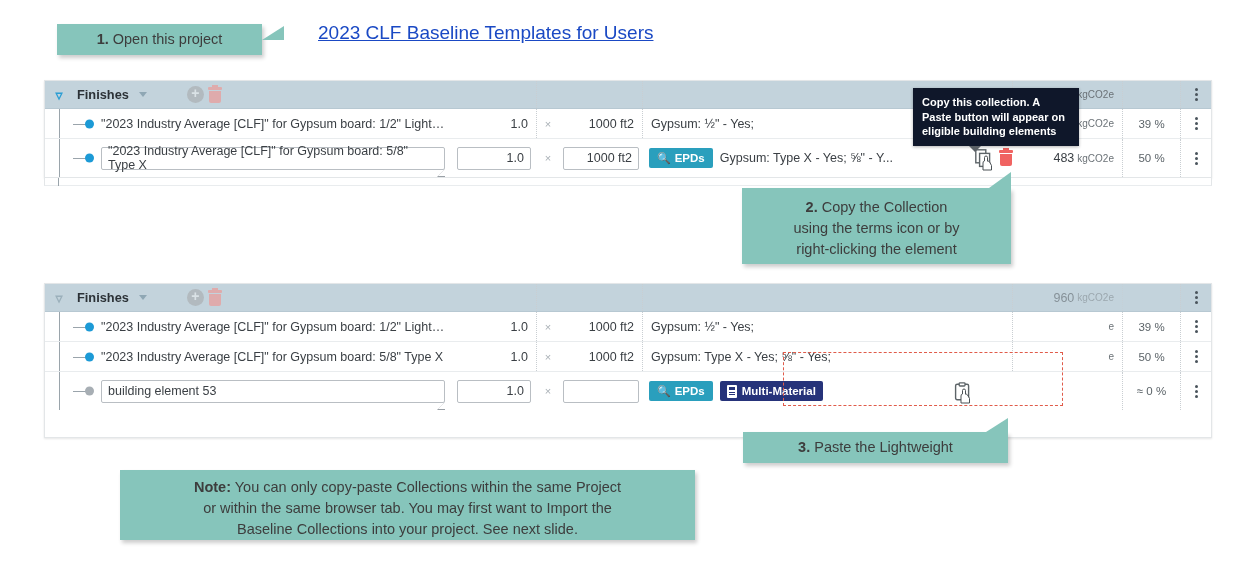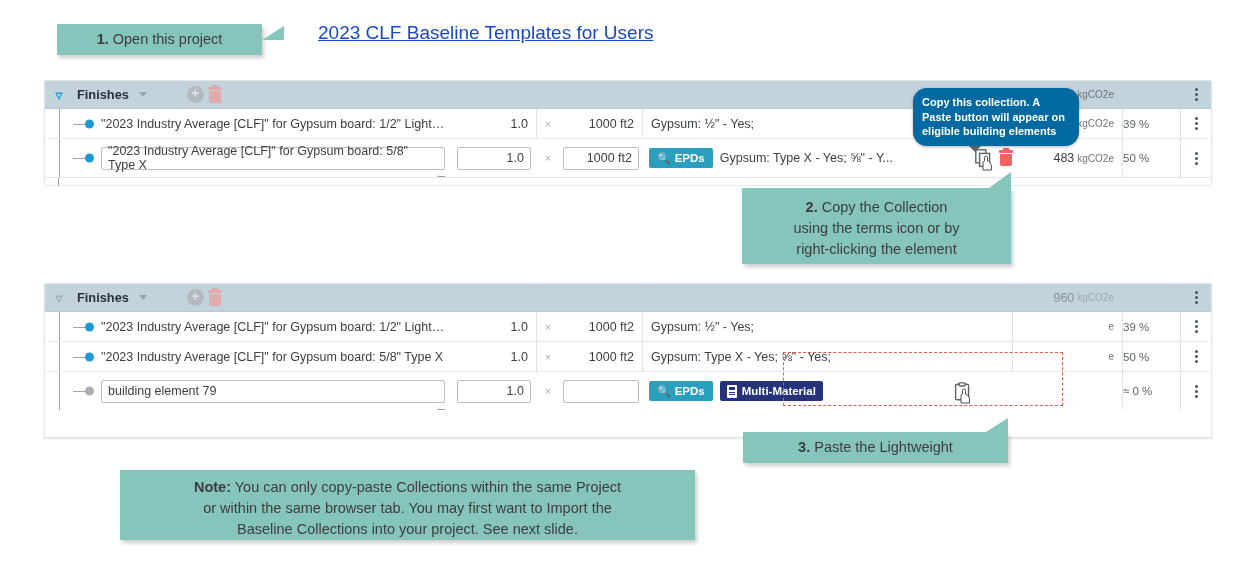--- a/index.html
+++ b/index.html
@@ -128,21 +128,21 @@
     border-left: 7px solid transparent; border-bottom: 7px solid #fff;
   }
 
   .qty { width: 86px; flex: 0 0 86px; justify-content: flex-end; padding-right: 8px; }
   .qtybox { width: 74px; justify-content: flex-end; }
   .mul { width: 22px; flex: 0 0 22px; justify-content: center; color: #a9b0b6; font-size: 11px; }
   .unit { width: 84px; flex: 0 0 84px; justify-content: flex-end; padding-right: 8px; }
   .unitbox { width: 76px; justify-content: flex-end; }
   .matcell { width: 370px; flex: 0 0 370px; padding-left: 8px; position: relative; }
   .co2 { width: 110px; flex: 0 0 110px; justify-content: flex-end; padding-right: 8px; white-space: nowrap; }
-  .pct { width: 58px; flex: 0 0 58px; color: #5b6368; font-size: 11.5px; }
+  .pct { width: 58px; flex: 0 0 58px; justify-content: center; color: #5b6368; font-size: 11.5px; }
   .kebabcell { width: 30px; flex: 0 0 30px; justify-content: center; }
 
   .co2num { font-size: 12.5px; color: #3a3f44; }
   .co2unit { font-size: 10px; color: #6b7277; margin-left: 3px; }
 
   .kebab { display: flex; flex-direction: column; gap: 2px; cursor: pointer; }
   .kebab i { width: 3px; height: 3px; border-radius: 50%; background: #4a545c; display: block; }
 
   
   .gicons { display: flex; align-items: center; gap: 4px; margin-left: 40px; }
@@ -185,27 +185,27 @@
 
   .dashed-sel {
     position: absolute;
     border: 1px dashed #e05b4a;
     pointer-events: none;
   }
 
   
   .tip {
     position: absolute;
-    background: #0369a1;
+    background: #0f172a;
     color: #ffffff;
     font-size: 11px;
     font-weight: bold;
     line-height: 1.34;
     padding: 7px 9px;
-    border-radius: 14px;
+    border-radius: 0;
     z-index: 80;
     box-shadow: 0 1px 3px rgba(0,0,0,.3);
   }
   .tip .arr {
     position: absolute; bottom: -6px; left: 50%; margin-left: -6px;
     width: 0; height: 0;
     border-left: 6px solid transparent; border-right: 6px solid transparent;
     border-top: 6px solid #5b6166;
   }
 
@@ -487,21 +487,21 @@
     <div class="row tall">
       <div class="c rail">
           <span class="vline"></span>
         </div>
       <div class="c treecell">
         <span class="h"></span>
           <span class="dot grey"></span>
       </div>
       <div class="c namecell" style="padding-right:6px;">
         <div class="tbox" style="width:100%;">
-          <span>building element 79</span>
+          <span>building element 53</span>
           <span class="grip"></span>
         </div>
       </div>
       <div class="c qty" style="justify-content:center; padding-right:0;">
         <div class="tbox qtybox">
           <span>1.0</span>
         </div>
       </div>
       <div class="c mul">×</div>
       <div class="c unit" style="justify-content:center; padding-right:0;">

